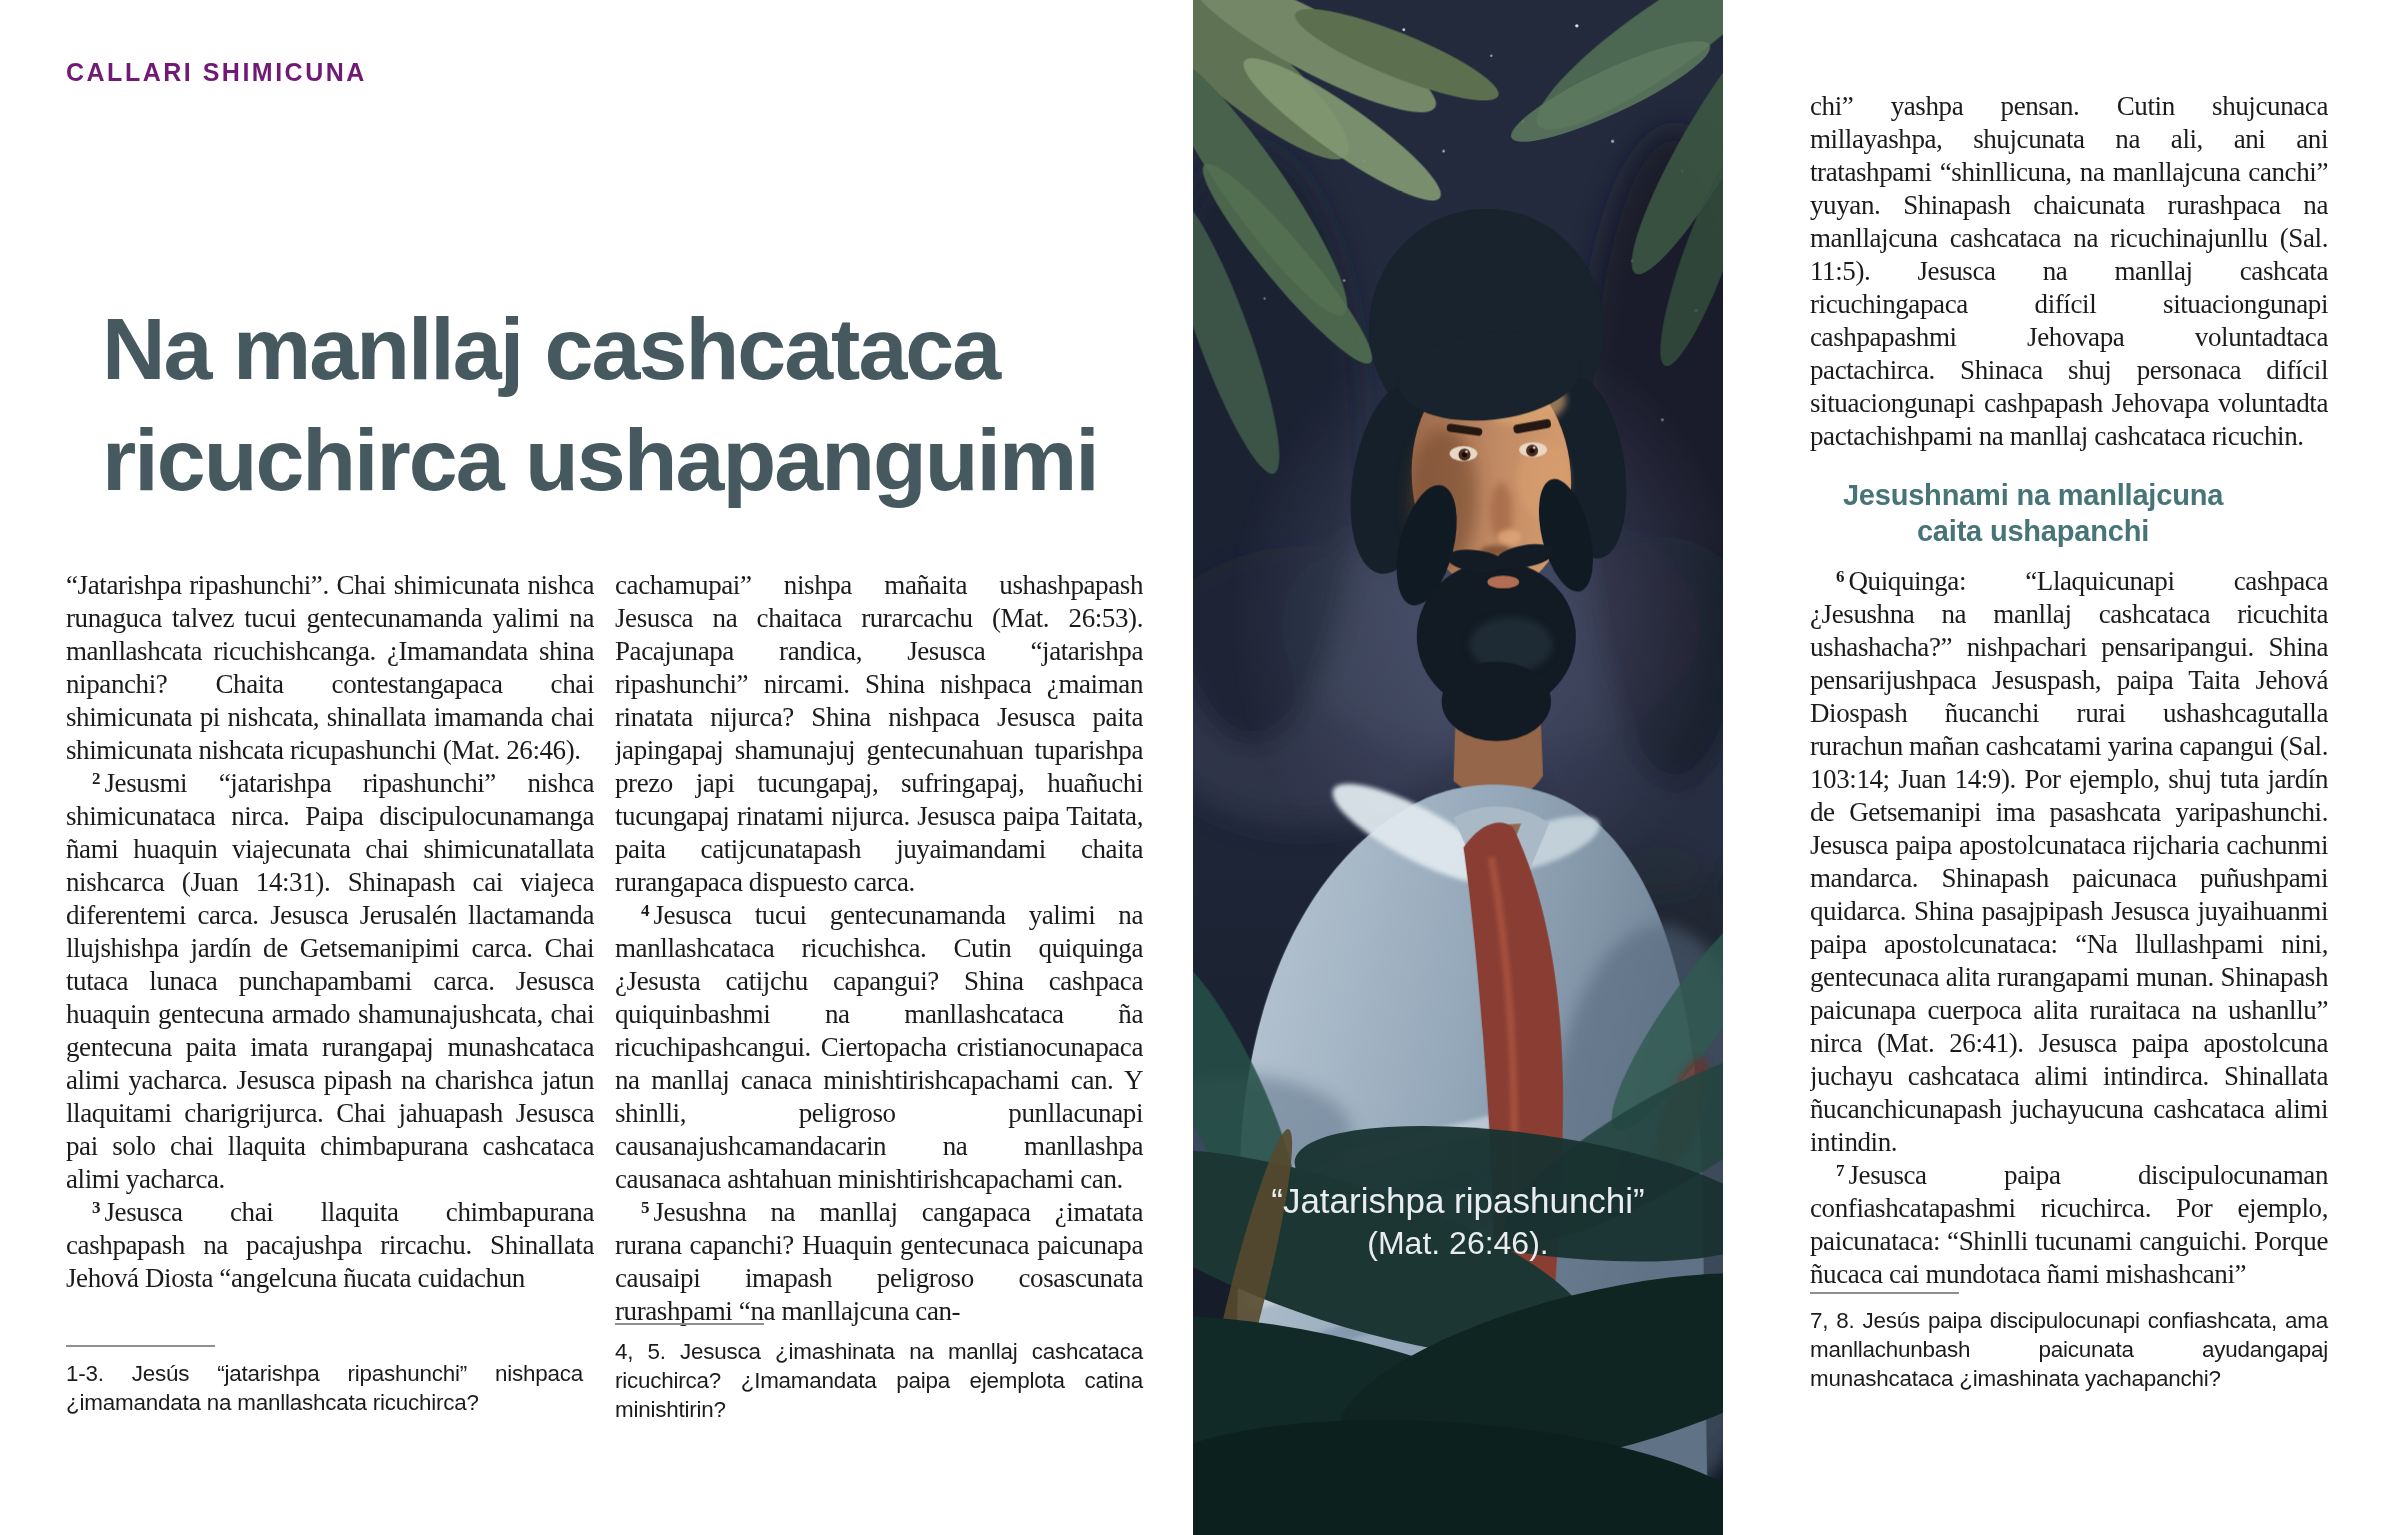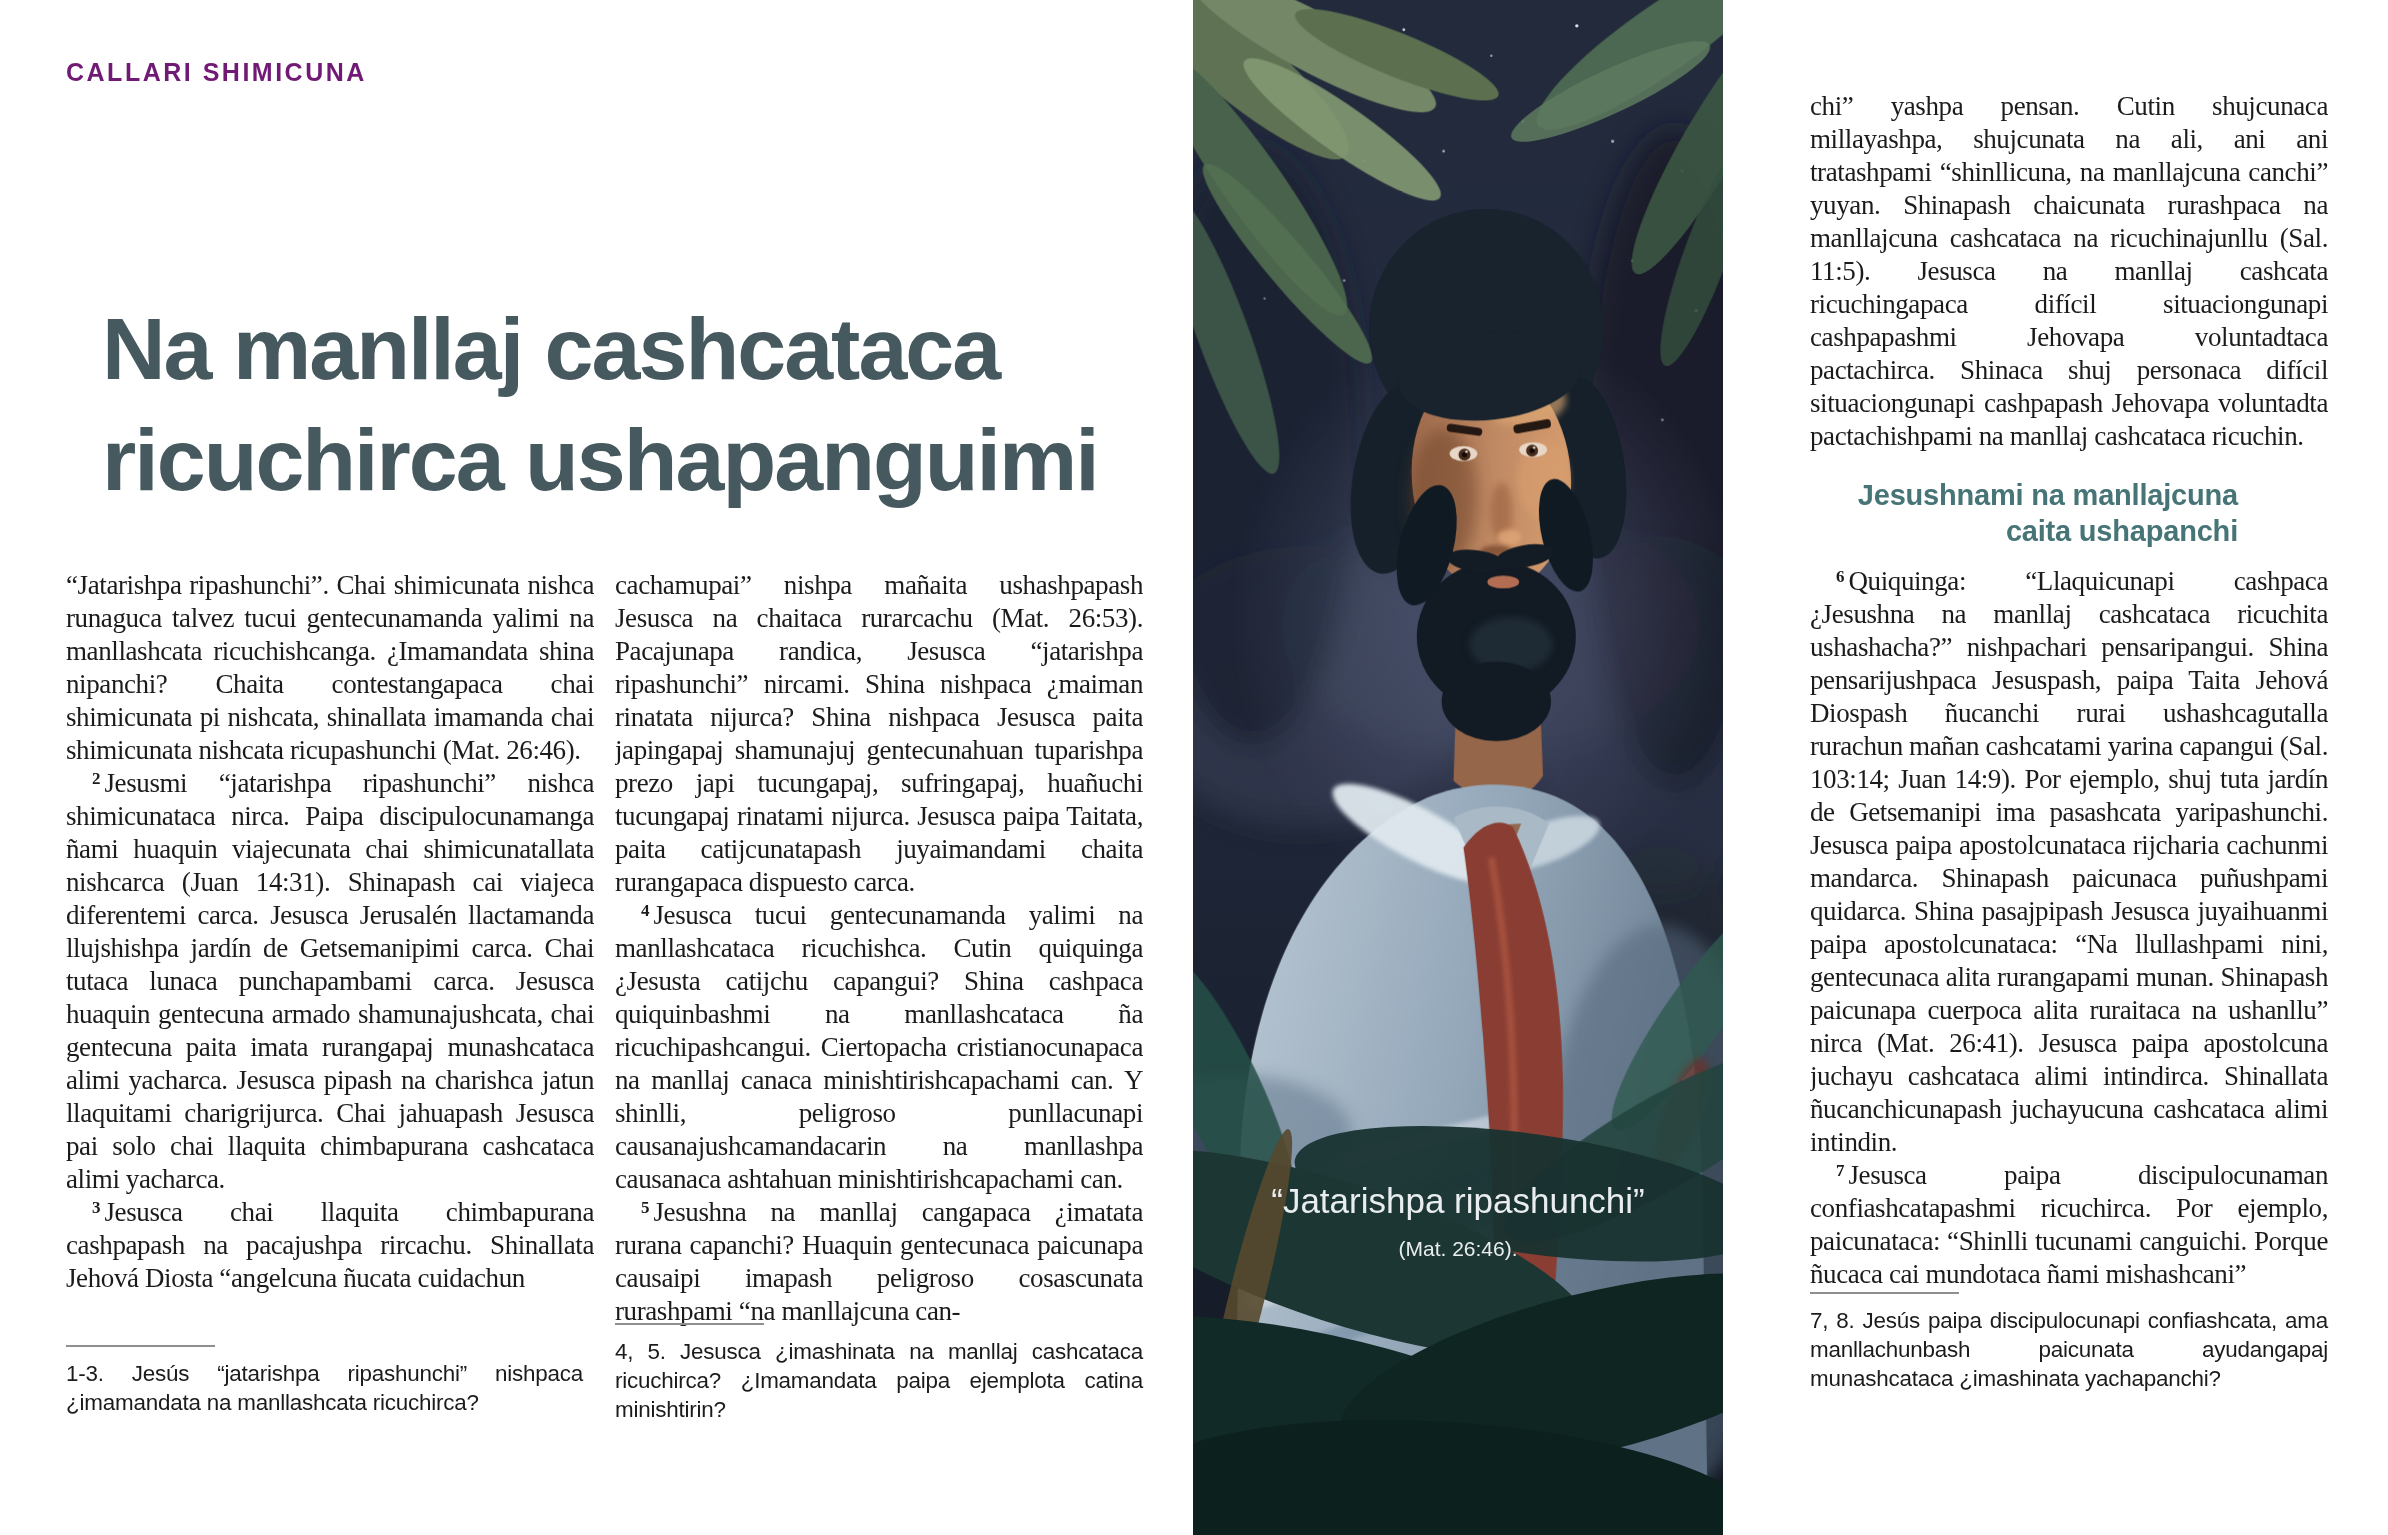--- a/index.html
+++ b/index.html
@@ -27,22 +27,22 @@
   #col3{position:absolute;left:1810px;top:90px;width:518px;height:1198px;
     font-size:27px;line-height:33px;text-align:justify;letter-spacing:-0.4px;overflow:hidden;}
   .para{margin:0;}
   .para.indent{text-indent:26px;}
   .pnum{
     font-weight:700;font-size:17px;line-height:0;
     position:relative;top:-8px;margin-right:4px;letter-spacing:0;
   }
   .subhead{
     font:700 29px/36px "Liberation Sans", sans-serif;
-    color:#467477;letter-spacing:-0.2px;margin:24px 0 16px 0;
-    width:428px;text-align:right;text-indent:0;
+    color:#467477;letter-spacing:-0.2px;margin:24px 0 16px 9px;
+    width:428px;text-align:center;text-indent:0;
   }
   .footnote{
     position:absolute;
     font:400 22.4px/29px "Liberation Sans", sans-serif;
     color:#1b1b1b;text-align:justify;letter-spacing:-0.2px;
   }
   #fn1{left:66px;top:1345px;width:517px;}
   #fn2{left:615px;top:1323px;width:528px;}
   #fn3{left:1810px;top:1292px;width:518px;}
   .fn-rule{width:149px;border-top:2px solid #8f8f8f;margin-bottom:12px;}
@@ -51,21 +51,21 @@
   .figure{
     position:absolute;left:1193px;top:0;width:530px;height:1535px;
     overflow:hidden;background:#0c4a6e;
   }
   .figure svg{position:absolute;left:0;top:0;width:100%;height:100%;display:block;}
   .caption{
     position:absolute;left:0;right:0;top:1182px;text-align:center;
     color:#e9edef;font-family:"Liberation Sans", sans-serif;z-index:5;
   }
   .caption-main{font-size:35px;line-height:1.1;font-weight:400;}
-  .caption-ref{font-size:21px;margin-top:16px;font-weight:400;}
+  .caption-ref{font-size:32px;margin-top:4px;font-weight:400;}
 </style>
 </head>
 <body>
 
 <div class="kicker">CALLARI SHIMICUNA</div>
 
 <div class="title">
   <div>Na manllaj cashcataca</div>
   <div>ricuchirca ushapanguimi</div>
 </div>

